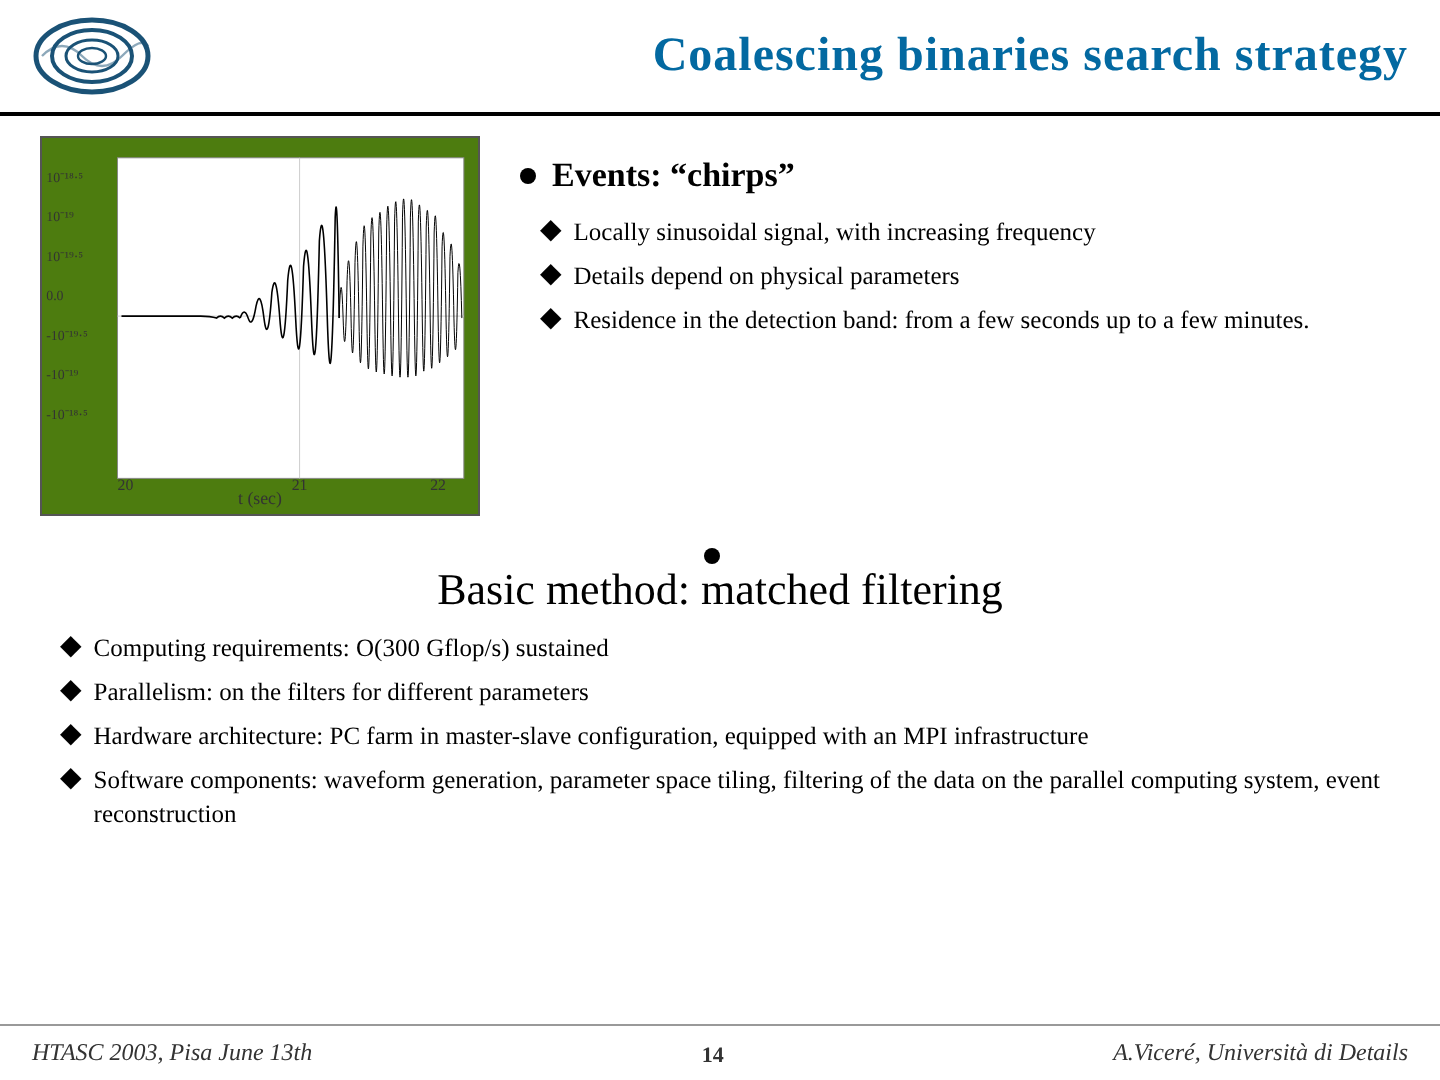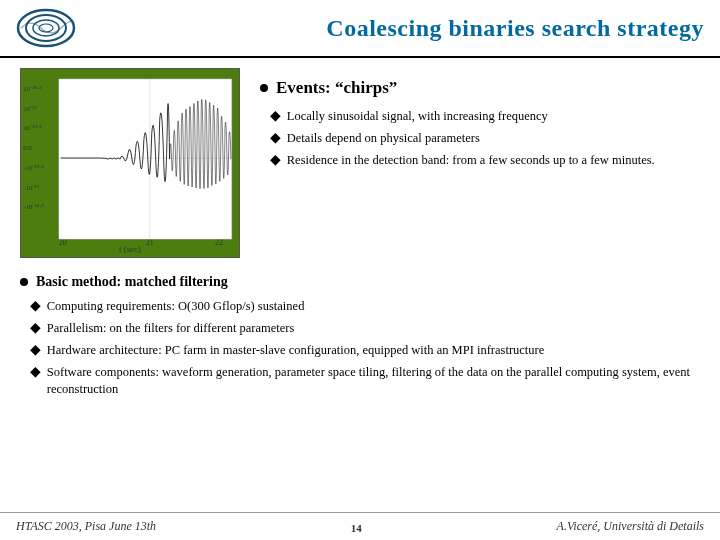--- a/index.html
+++ b/index.html
@@ -122,25 +122,26 @@
       flex-shrink: 0;
       line-height: 1.2;
     }
 
     
     .bottom-section {
       margin-top: 4px;
     }
 
     .bottom-main-bullet {
-      font-size: 14px;
-      font-weight: bold;
+      font-size: 22px;
+      font-weight: normal;
       margin-bottom: 8px;
       display: flex;
       align-items: center;
+      flex-direction: column;
     }
 
     .bottom-sub-bullets {
       list-style: none;
       margin-left: 10px;
     }
 
     .bottom-sub-bullets li {
       font-size: 12.5px;
       margin-bottom: 5px;

